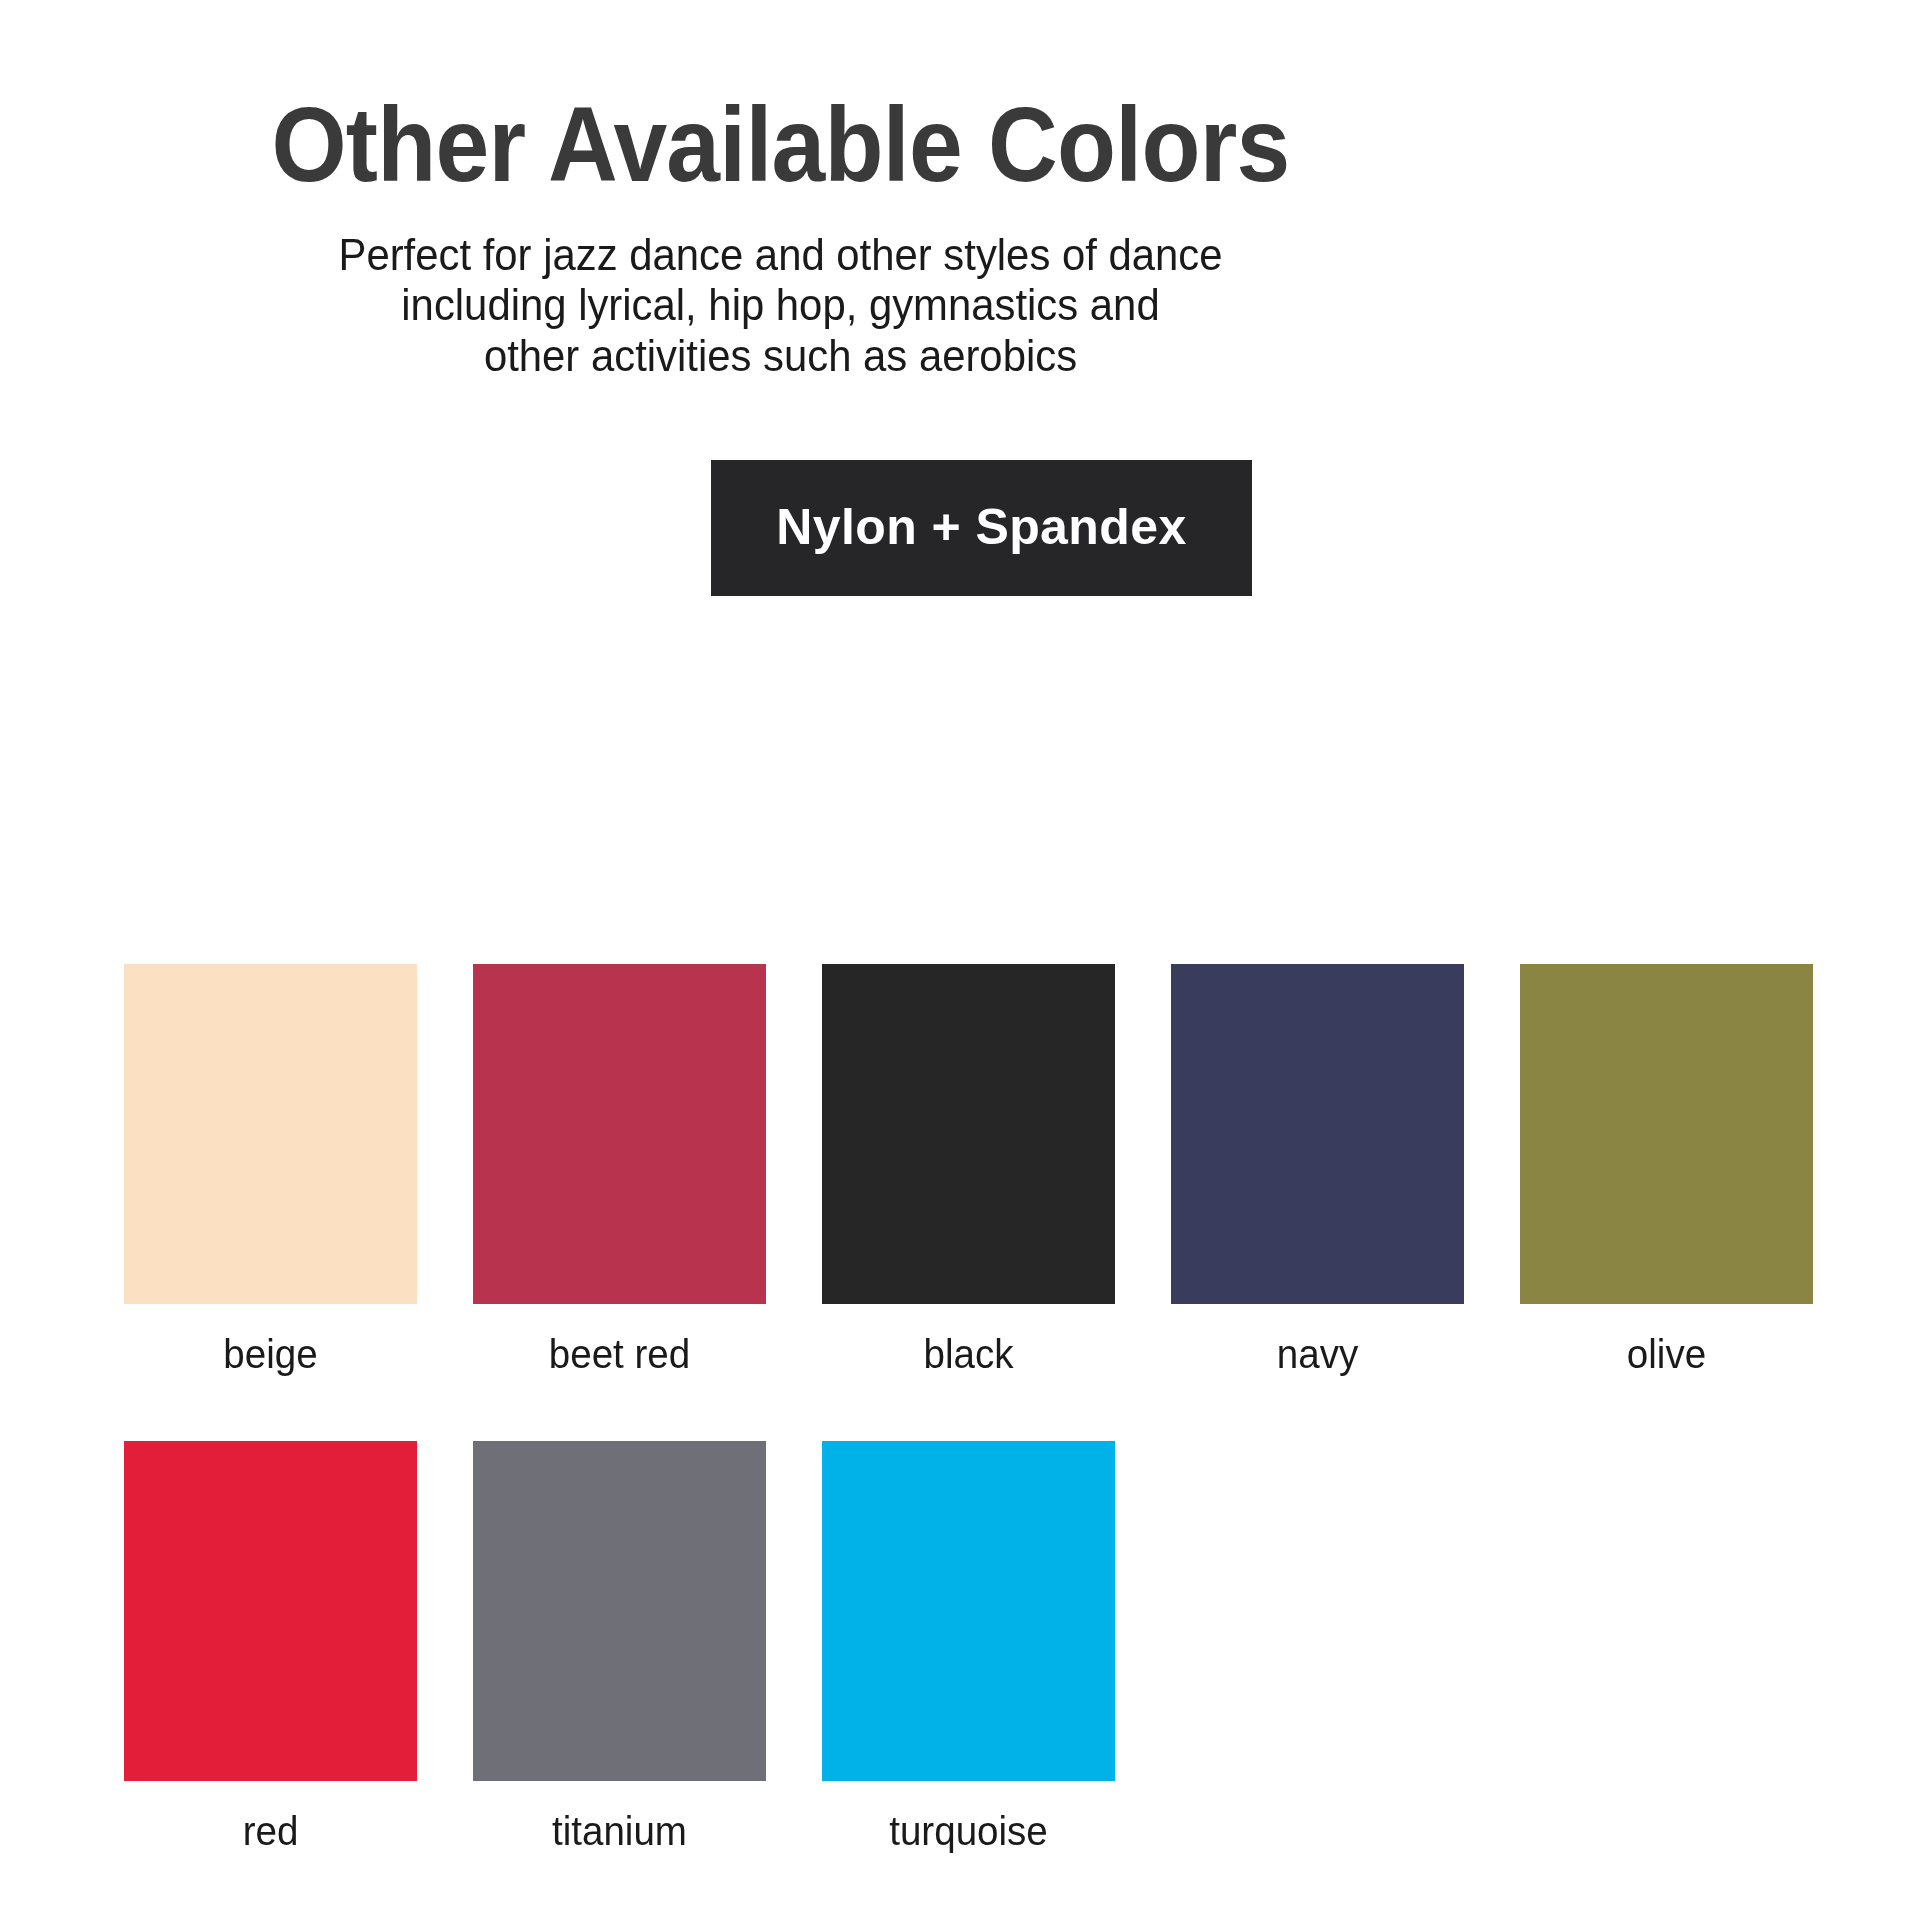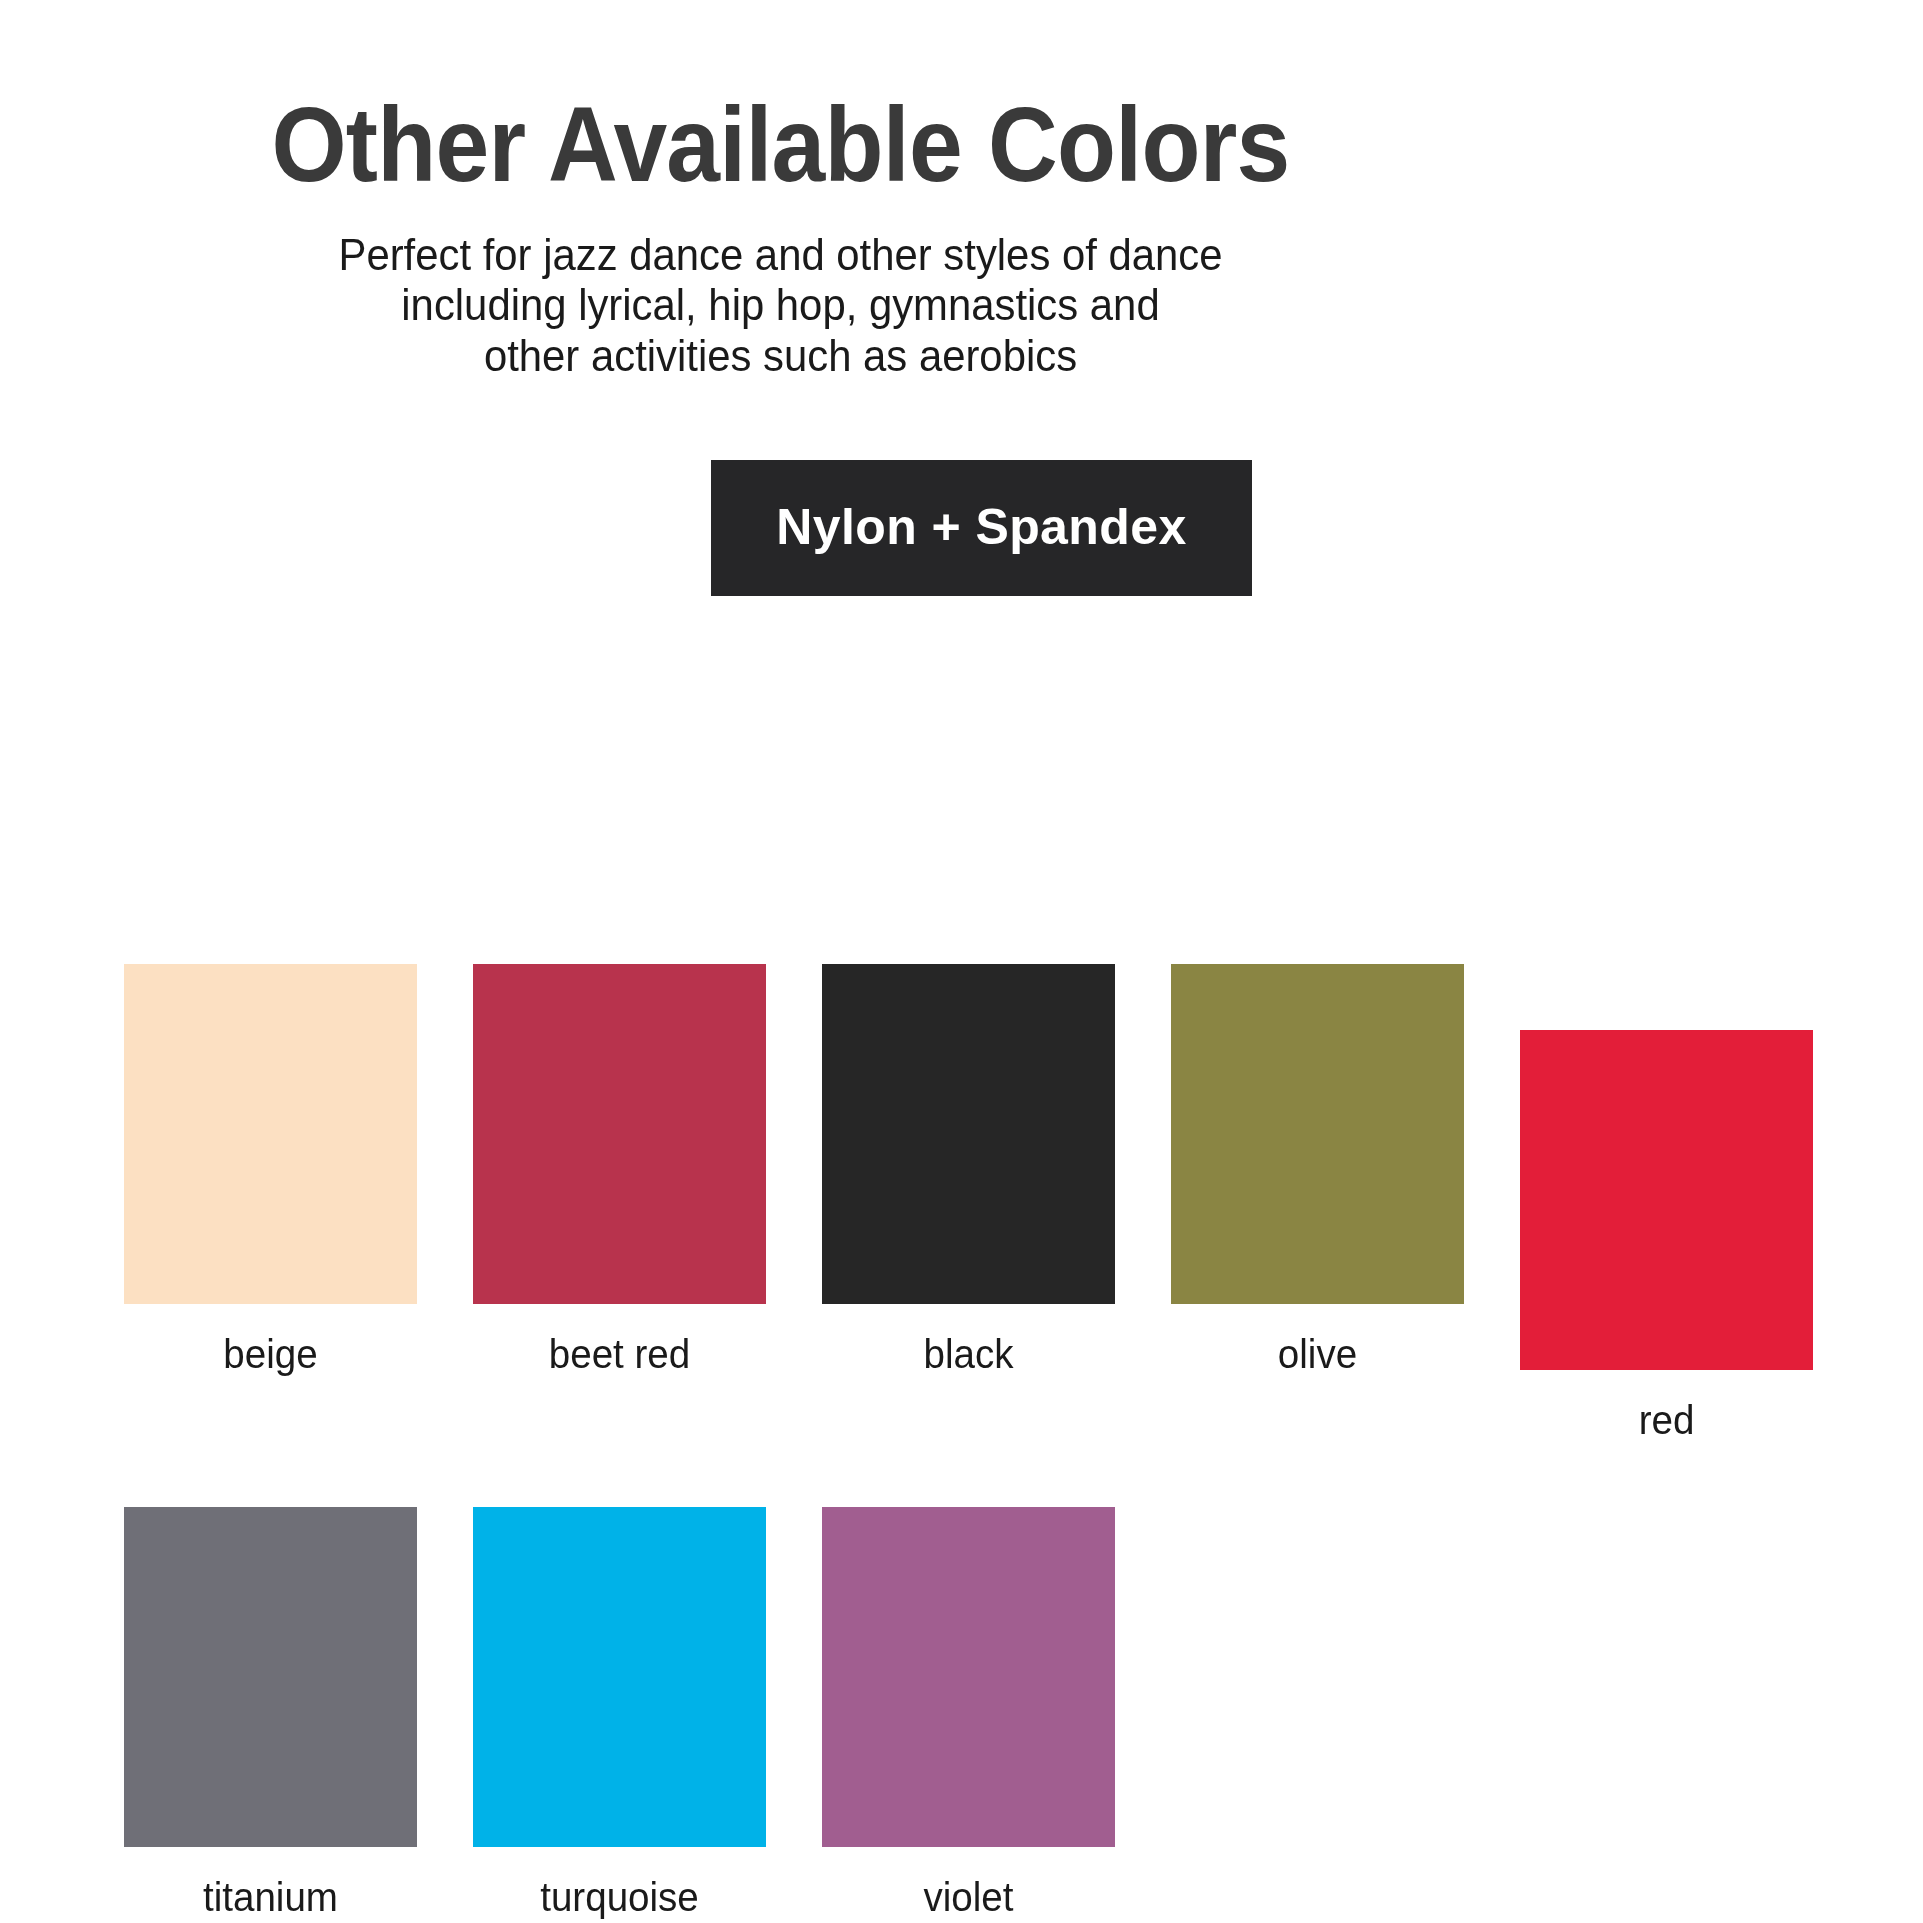--- a/index.html
+++ b/index.html
@@ -153,37 +153,37 @@
     </div>
     <div class="swatch-cell">
       <span class="swatch-chip" style="background-color: rgb(184, 51, 77);"></span>
       <span class="swatch-label">beet red</span>
     </div>
     <div class="swatch-cell">
       <span class="swatch-chip" style="background-color: rgb(38, 38, 38);"></span>
       <span class="swatch-label">black</span>
     </div>
     <div class="swatch-cell">
+      <span class="swatch-chip" style="background-color: rgb(57, 60, 92);"></span>
+      <span class="swatch-label">navy</span>
+    </div>
+    <div class="swatch-cell">
       <span class="swatch-chip" style="background-color: rgb(138, 133, 67);"></span>
       <span class="swatch-label">olive</span>
     </div>
 
     <div class="swatch-cell row2">
       <span class="swatch-chip" style="background-color: rgb(227, 30, 57);"></span>
       <span class="swatch-label">red</span>
     </div>
     <div class="swatch-cell row2">
       <span class="swatch-chip" style="background-color: rgb(111, 111, 119);"></span>
       <span class="swatch-label">titanium</span>
     </div>
     <div class="swatch-cell row2">
       <span class="swatch-chip" style="background-color: rgb(0, 178, 232);"></span>
       <span class="swatch-label">turquoise</span>
     </div>
-    <div class="swatch-cell row2">
-      <span class="swatch-chip" style="background-color: rgb(161, 94, 144);"></span>
-      <span class="swatch-label">violet</span>
-    </div>
 
   </div>
 
 </div>
 
 
 </body></html>

